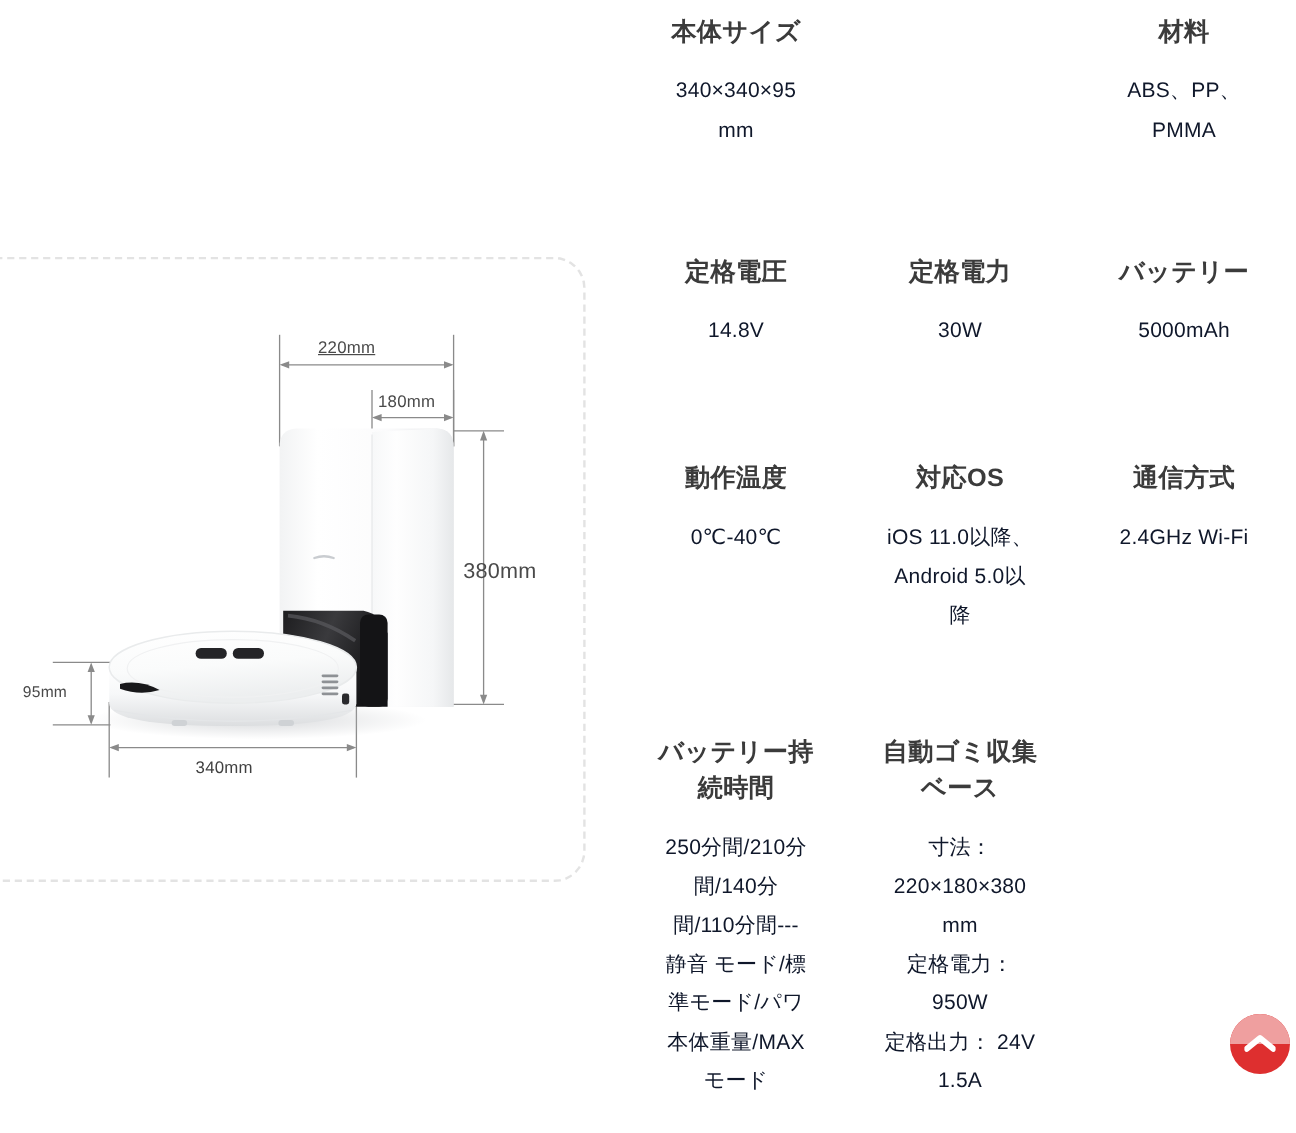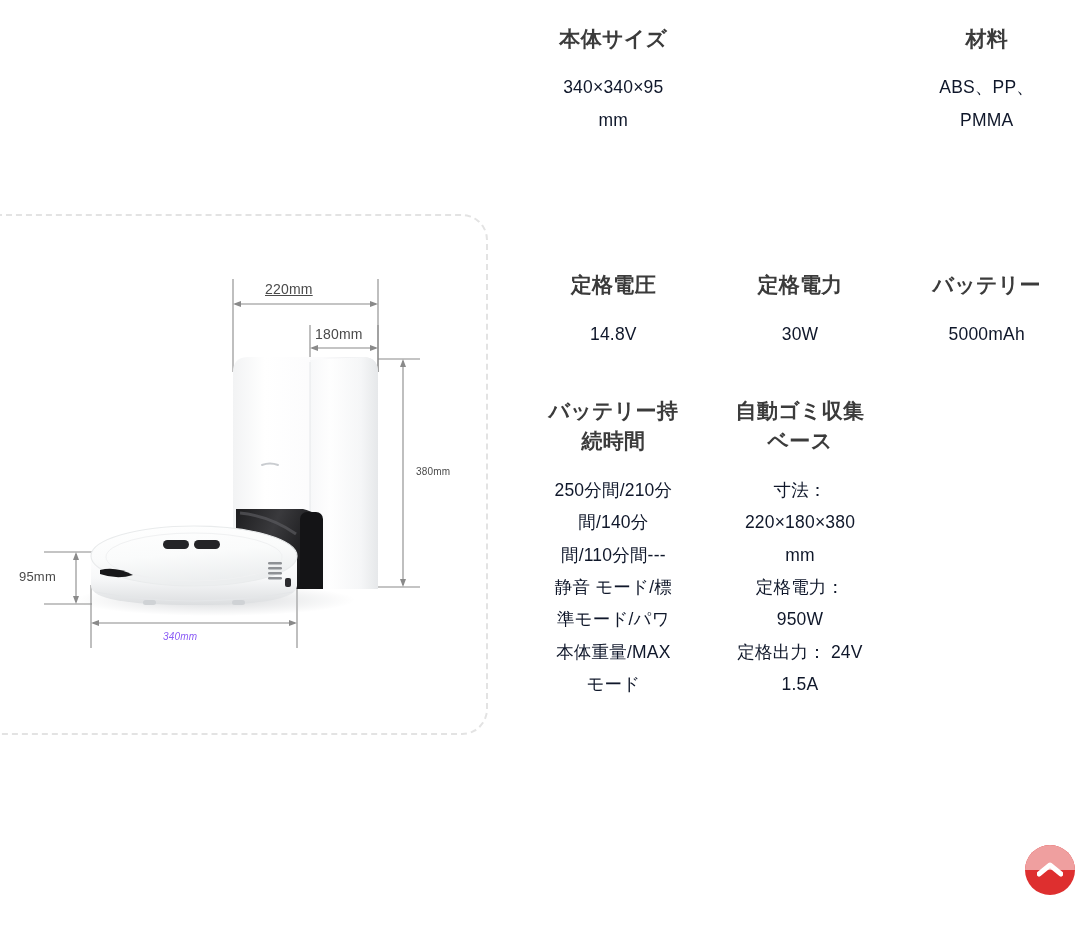--- a/index.html
+++ b/index.html
@@ -30,30 +30,30 @@
     border: 2px dashed #e3e3e3;
     border-radius: 26px;
     background: transparent;
   }
 
   .art { position: absolute; left: 0; top: 0; width: 520px; height: 944px; }
 
   
   #spec-grid {
     position: absolute;
-    left: 520px; top: 16px;
+    left: 520px; top: 4px;
     width: 560px; height: 768px;
     padding-top: 8px;
   }
   .spec-row {
     display: flex;
     width: 100%;
   }
   .spec-row.r1 { height: 200px; }
-  .spec-row.r2 { height: 172px; align-items: center; }
+  .spec-row.r2 { height: 172px; }
   .spec-row.r3 { height: 228px; }
   .spec-row.r4 { height: 330px; }
 
   .spec-cell {
     flex: 1 1 33.3333%;
     text-align: center;
     padding: 0 10px;
   }
   .spec-label {
     font-size: 21px;
@@ -224,25 +224,25 @@
       <path d="M95 592 Q194 610 293 592" stroke="#e4e6e8" stroke-width="1.2" fill="none"></path>
 
       <rect x="143" y="600" width="13" height="5" rx="2.5" fill="#cfd2d5"></rect>
       <rect x="232" y="600" width="13" height="5" rx="2.5" fill="#cfd2d5"></rect>
     </svg>
 
     <div style="position:absolute;left:265px;top:281px;font-size:14px;color:#4a4a4a;letter-spacing:.2px;text-decoration:underline;">220mm</div>
 
     <div style="position:absolute;left:315px;top:326px;font-size:14px;color:#4a4a4a;letter-spacing:.2px;">180mm</div>
 
-    <div style="position:absolute;left:386px;top:466px;font-size:10px;color:#4a4a4a;letter-spacing:.2px;margin-left:30px;">380mm</div>
+    <div style="position:absolute;left:386px;top:466px;font-size:18px;color:#4a4a4a;letter-spacing:.2px;">380mm</div>
 
     <div style="position:absolute;left:19px;top:569px;font-size:13px;color:#4a4a4a;letter-spacing:.2px;">95mm</div>
 
-    <div style="position:absolute;left:163px;top:631px;font-size:10px;color:#8b5cf6;letter-spacing:.2px;font-style:italic;">340mm</div>
+    <div style="position:absolute;left:163px;top:631px;font-size:14px;color:#404040;letter-spacing:.2px;">340mm</div>
   </div>
 
   <div id="spec-grid">
 
     <div class="spec-row r1">
       <div class="spec-cell">
         <div class="spec-label">本体サイズ</div>
         <div class="spec-value">340×340×95
 mm</div>
       </div>
@@ -263,20 +263,36 @@
       <div class="spec-cell">
         <div class="spec-label">定格電力</div>
         <div class="spec-value">30W</div>
       </div>
       <div class="spec-cell">
         <div class="spec-label">バッテリー</div>
         <div class="spec-value">5000mAh</div>
       </div>
     </div>
 
+    <div class="spec-row r3">
+      <div class="spec-cell">
+        <div class="spec-label">動作温度</div>
+        <div class="spec-value">0℃-40℃</div>
+      </div>
+      <div class="spec-cell">
+        <div class="spec-label">対応OS</div>
+        <div class="spec-value">iOS 11.0以降、
+Android 5.0以
+降</div>
+      </div>
+      <div class="spec-cell">
+        <div class="spec-label">通信方式</div>
+        <div class="spec-value">2.4GHz Wi-Fi</div>
+      </div>
+    </div>
 
     <div class="spec-row r4">
       <div class="spec-cell">
         <div class="spec-label">バッテリー持
 続時間</div>
         <div class="spec-value">250分間/210分
 間/140分
 間/110分間---
 静音 モード/標
 準モード/パワ

